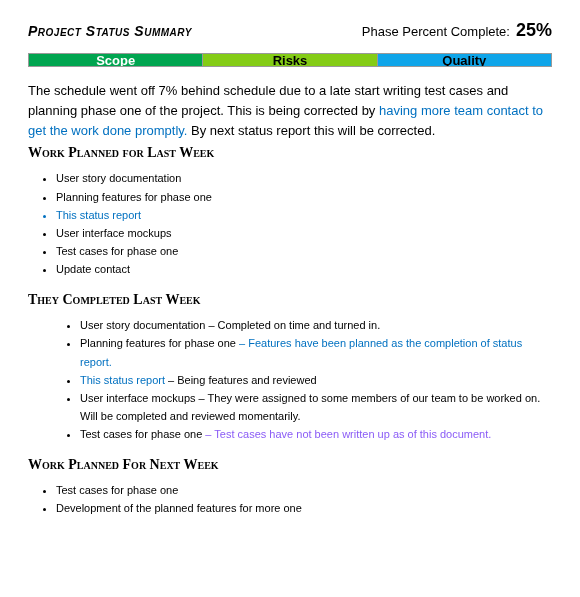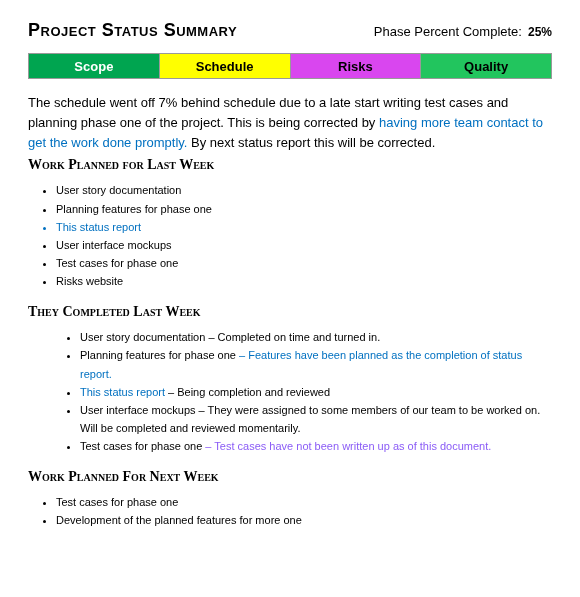--- a/index.html
+++ b/index.html
@@ -12,55 +12,56 @@
       min-height: 597px;
       padding: 20px 28px;
     }
     .header-row {
       display: flex;
       align-items: baseline;
       justify-content: space-between;
       margin-bottom: 12px;
     }
     .page-title {
-      font-size: 18px;
+      font-size: 14px;
       font-weight: bold;
       font-variant: small-caps;
       letter-spacing: 0.5px;
+      font-style: italic;
     }
     .phase-complete {
       font-size: 13px;
       display: flex;
       gap: 6px;
       align-items: baseline;
     }
     .phase-label { color: #000; padding-left: 8px; }
-    .phase-value { font-weight: bold; font-size: 12px; }
+    .phase-value { font-weight: bold; font-size: 18px; }
     .status-bar {
       display: flex;
       margin-bottom: 14px;
       border: 1px solid #999;
-      height: 26px;
+      height: 14px;
       overflow: hidden;
     }
     .status-cell {
       display: flex;
       align-items: center;
       justify-content: center;
       font-weight: bold;
       font-size: 13px;
       color: #000;
       border-right: 1px solid #999;
       flex: 1;
     }
     .status-cell:last-child { border-right: none; }
     .status-green { background: #00a550; color: #fff; }
     .status-yellow { background: #ffff00; color: #000; }
-    .status-orange { background: #d946ef; color: #000; }
-    .status-lime { background: #22c55e; color: #000; text-align: right; }
+    .status-orange { background: #84cc16; color: #000; }
+    .status-lime { background: #0ea5e9; color: #000; text-align: right; }
     .intro-text {
       font-size: 13px;
       line-height: 1.55;
       margin-bottom: 0;
       color: #000;
     }
     .intro-text .highlight-blue { color: #0070c0; }
     .section-heading {
       font-size: 14px;
       font-weight: bold;
@@ -91,42 +92,41 @@
 <div class="header-row">
   <span class="page-title">Project Status Summary</span>
   <div class="phase-complete">
     <span class="phase-label">Phase Percent Complete:</span>
     <span class="phase-value">25%</span>
   </div>
 </div>
 
 <div class="status-bar" id="status-bar-container">
     <div class="status-cell status-green">Scope</div>
-    <div class="status-cell status-yellow">Schedule</div>
     <div class="status-cell status-orange">Risks</div>
     <div class="status-cell status-lime">Quality</div>
   </div>
 
 <div class="intro-text" id="intro-container">The schedule went off 7% behind schedule due to a late start writing test cases and planning phase one of the project. This is being corrected by <span class="highlight-blue">having more team contact to get the work done promptly.</span> By next status report this will be corrected.</div>
 
 <div class="section-heading" id="planned-last-heading">Work Planned for Last Week</div>
 <ul class="bullet-list" id="planned-last-list">
     <li>User story documentation</li>
     <li>Planning features for phase one</li>
     <li class="blue">This status report</li>
     <li>User interface mockups</li>
     <li>Test cases for phase one</li>
-    <li>Risks website</li>
+    <li>Update contact</li>
   </ul>
 
 <div class="section-heading" id="completed-heading">They Completed Last Week</div>
 <ul class="bullet-list completed-list" id="completed-list">
     <li><span class="black">User story documentation</span><span class="black"> – Completed on time and turned in.</span></li>
     <li><span class="black">Planning features for phase one</span><span class="blue"> – Features have been planned as the completion of status report.</span></li>
-    <li><span class="blue">This status report</span><span class="black"> – Being completion and reviewed</span></li>
+    <li><span class="blue">This status report</span><span class="black"> – Being features and reviewed</span></li>
     <li><span class="black">User interface mockups</span><span class="black"> – They were assigned to some members of our team to be worked on. Will be completed and reviewed momentarily.</span></li>
     <li><span class="black">Test cases for phase one</span><span class="red"> – Test cases have not been written up as of this document.</span></li>
   </ul>
 
 <div class="section-heading" id="planned-next-heading">Work Planned For Next Week</div>
 <ul class="bullet-list" id="planned-next-list">
     <li>Test cases for phase one</li>
     <li>Development of the planned features for more one</li>
   </ul>
 

